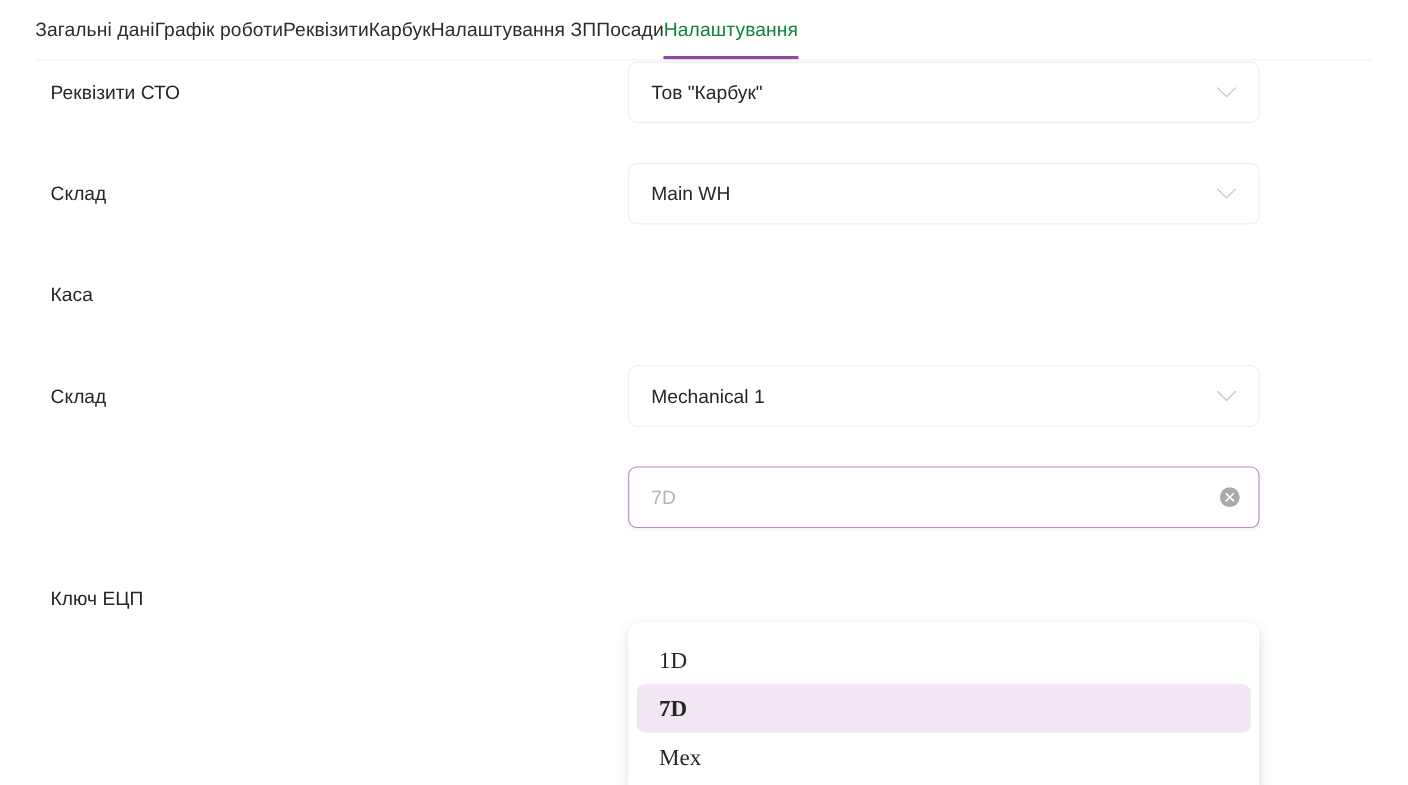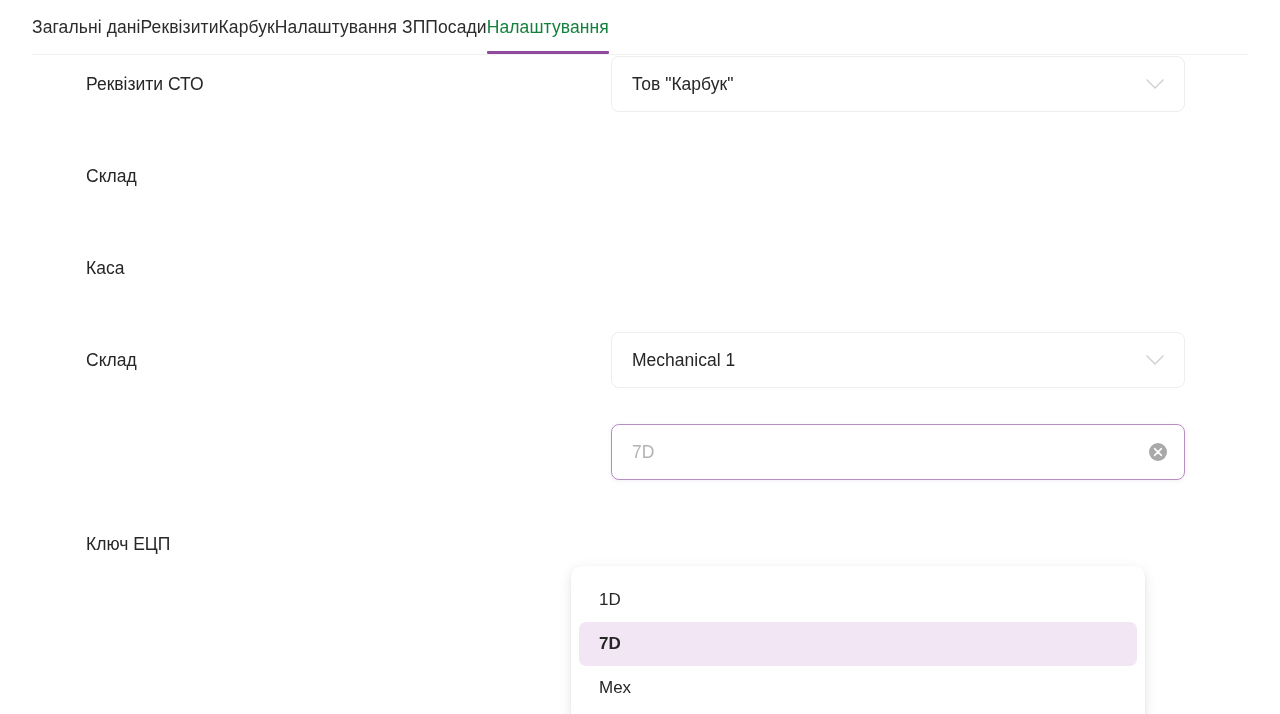--- a/index.html
+++ b/index.html
@@ -65,21 +65,20 @@
     background: #8e4b9e;
     border-radius: 1px;
   }
 
   
   .form {
     position: absolute;
     left: 0;
     top: 56px;
     width: 1208px;
-    margin-left: 40px;
   }
   .row {
     position: relative;
     height: 92px;
   }
   .row-label {
     position: absolute;
     left: 46px;
     top: 0;
     height: 57px;
@@ -185,40 +184,44 @@
     padding: 12px 0 14px 0;
     z-index: 30;
   }
   .option {
     position: relative;
     height: 44px;
     line-height: 44px;
     margin: 0 8px;
     padding: 0 0 0 20px;
     border-radius: 7px;
-    font-size: 17px;
+    font-size: 21px;
     color: #262626;
     cursor: pointer;
     white-space: nowrap;
+    font-family: Liberation Serif, serif;
   }
   .option.selected {
     background: #f2e6f5;
     font-weight: bold;
   }
 </style>
 </head>
 <body>
 
 <div class="tabbar">
   <div class="tabs">
 
     <div class="tab">
       <span>Загальні дані</span>
     </div>
 
+    <div class="tab">
+      <span>Графік роботи</span>
+    </div>
 
     <div class="tab">
       <span>Реквізити</span>
     </div>
 
     <div class="tab">
       <span>Карбук</span>
     </div>
 
     <div class="tab">
@@ -249,20 +252,30 @@
           <svg width="18" height="11" viewBox="0 0 18 11" fill="none">
             <path d="M1 1L9 9L17 1" stroke="#cfcfcf" stroke-width="1.4" stroke-linecap="round" stroke-linejoin="round"></path>
           </svg>
         </span>
       </div>
     </div>
   </div>
 
   <div class="row">
     <div class="row-label">Склад</div>
+    <div class="row-control">
+      <div class="select">
+        <div class="select-value">Main WH</div>
+        <span class="chevron">
+          <svg width="18" height="11" viewBox="0 0 18 11" fill="none">
+            <path d="M1 1L9 9L17 1" stroke="#cfcfcf" stroke-width="1.4" stroke-linecap="round" stroke-linejoin="round"></path>
+          </svg>
+        </span>
+      </div>
+    </div>
   </div>
 
   <div class="row">
     <div class="row-label">Каса</div>
   </div>
 
   <div class="row">
     <div class="row-label">Склад</div>
     <div class="row-control">
       <div class="select">

